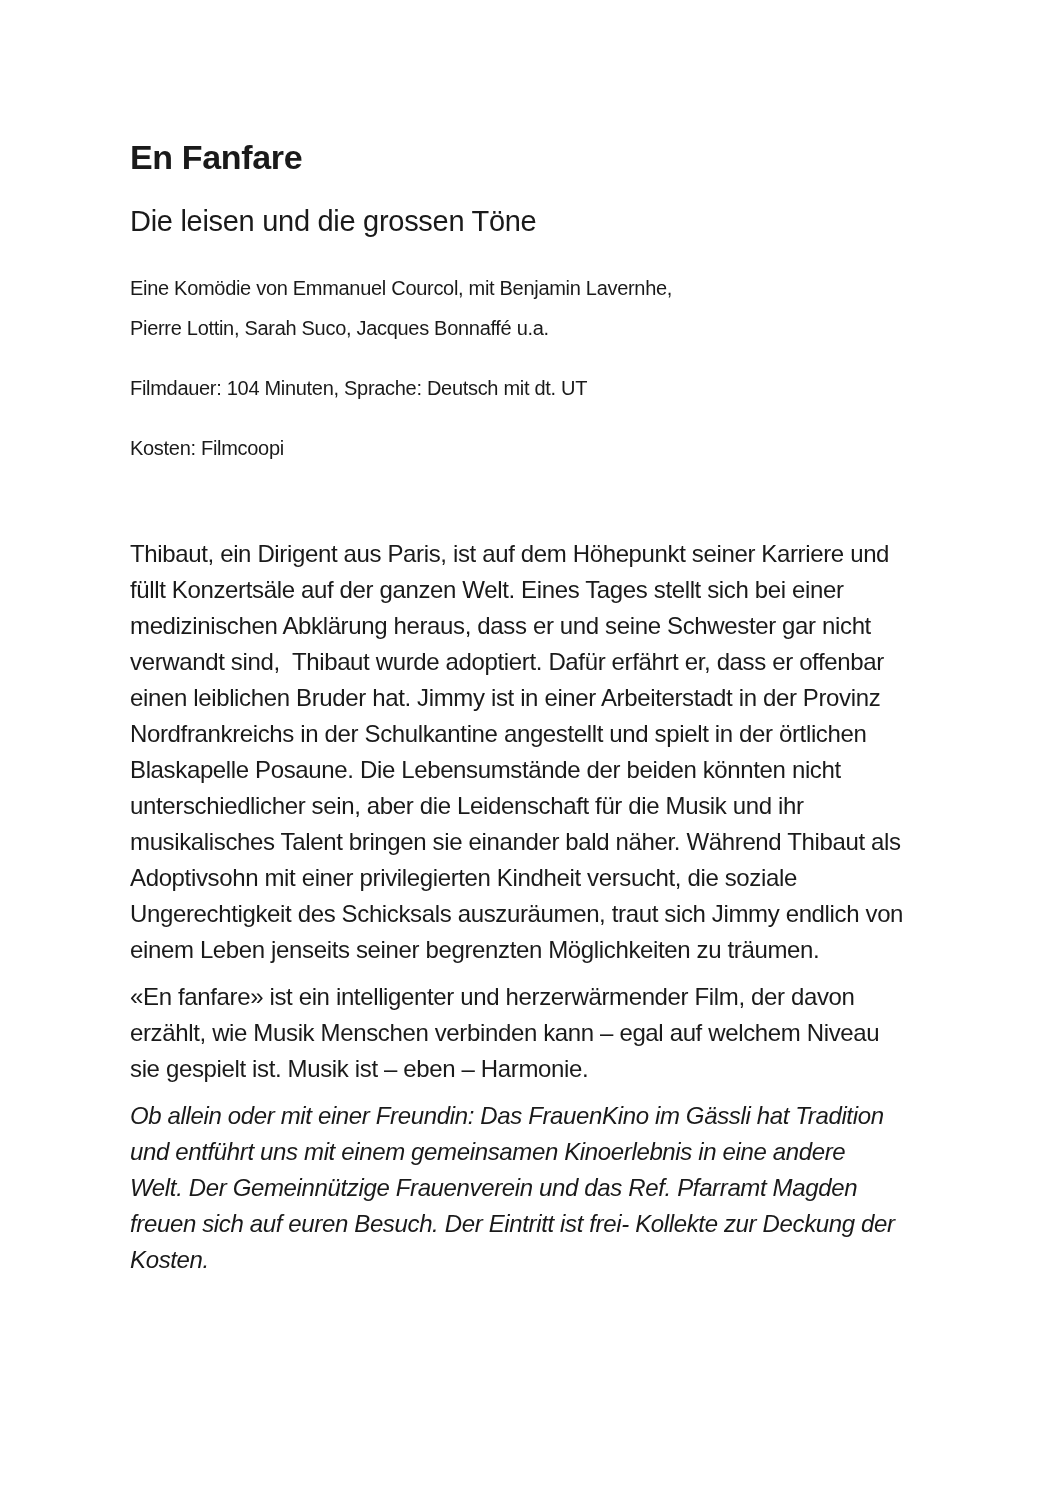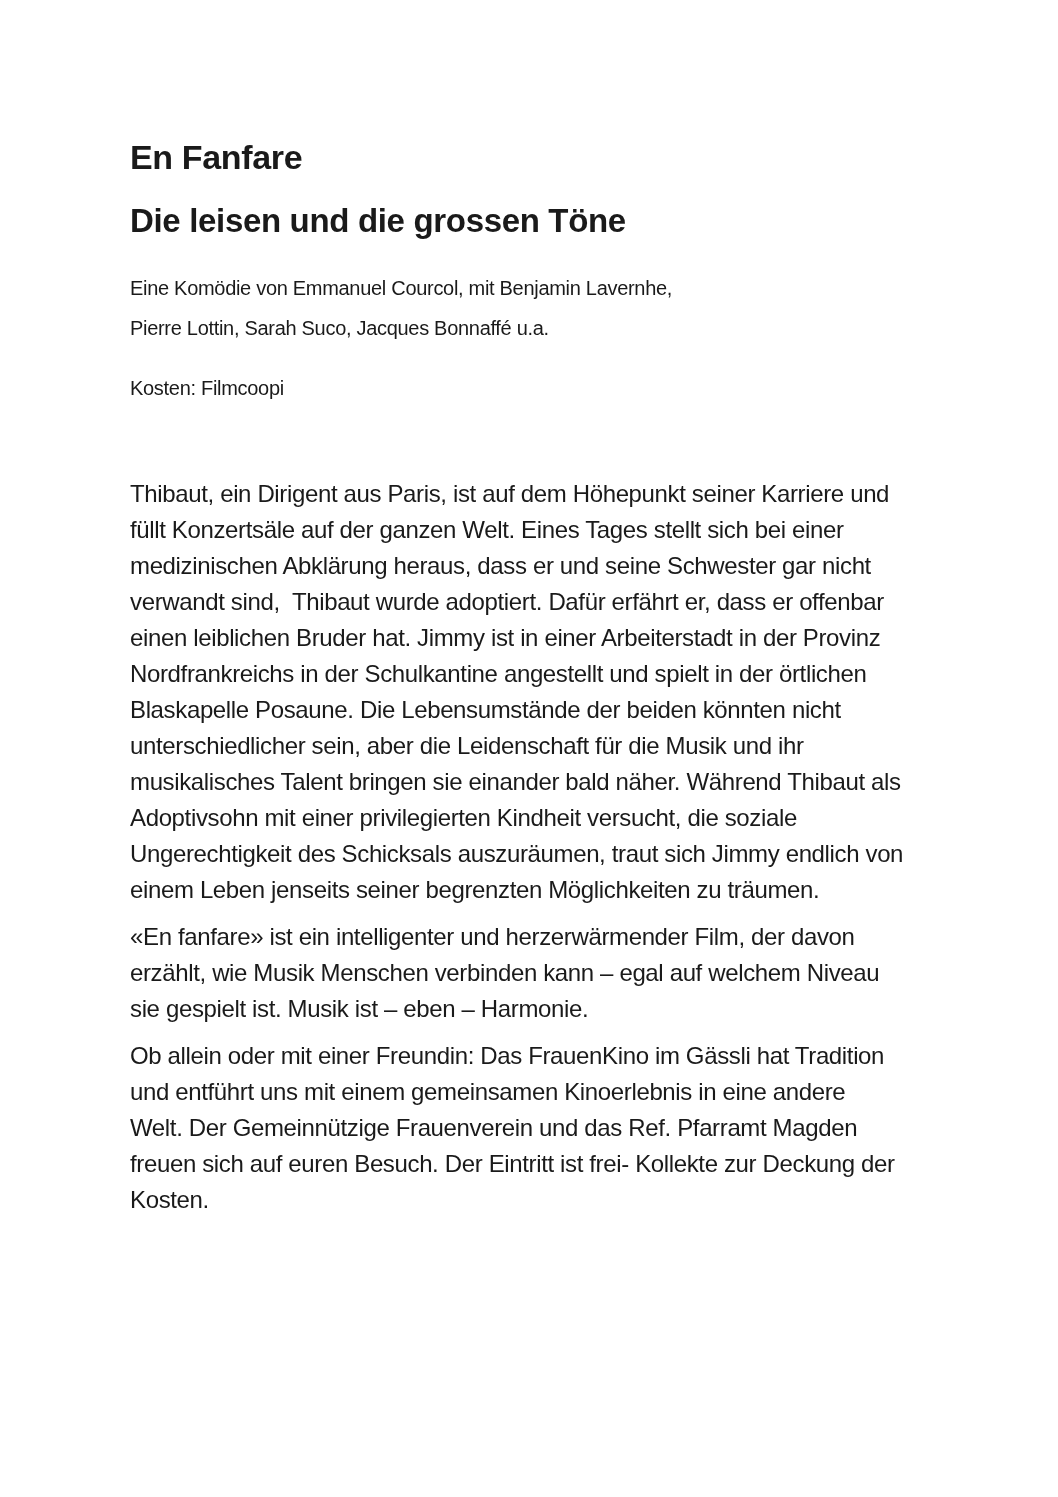--- a/index.html
+++ b/index.html
@@ -20,23 +20,23 @@
     overflow: hidden;
   }
   .film-title {
     font-size: 34px;
     line-height: 38px;
     font-weight: 700;
     letter-spacing: -0.01em;
     margin: 0 0 28px 0;
   }
   .film-subtitle {
-    font-size: 33px;
+    font-size: 29px;
     line-height: 34px;
-    font-weight: 700;
+    font-weight: 400;
     letter-spacing: -0.01em;
     margin: 0 0 30px 0;
   }
   .meta-line {
     font-size: 20px;
     line-height: 40px;
     font-weight: 400;
     letter-spacing: -0.015em;
     margin: 0 0 20px 0;
     white-space: pre-wrap;
@@ -50,35 +50,37 @@
   .body-paragraph {
     font-size: 24px;
     line-height: 36px;
     font-weight: 400;
     letter-spacing: -0.015em;
     margin: 0 0 11px 0;
     white-space: pre-wrap;
   }
   .body-paragraph:last-child {
     margin-bottom: 0;
+    font-style: italic;
   }
 </style>
 </head>
 <body>
 
 <div class="page">
 
   <h1 class="film-title">En Fanfare</h1>
 
   <h2 class="film-subtitle">Die leisen und die grossen Töne</h2>
 
   <p class="meta-line">Eine Komödie von Emmanuel Courcol, mit Benjamin Lavernhe,
 Pierre Lottin, Sarah Suco, Jacques Bonnaffé u.a.</p>
 
 
+  <p class="meta-line">Filmdauer: 104 Minuten, Sprache: Deutsch mit dt. UT</p>
 
   <p class="meta-line last">Kosten: Filmcoopi</p>
 
   <div class="body-section">
 
     <p class="body-paragraph">Thibaut, ein Dirigent aus Paris, ist auf dem Höhepunkt seiner Karriere und
 füllt Konzertsäle auf der ganzen Welt. Eines Tages stellt sich bei einer
 medizinischen Abklärung heraus, dass er und seine Schwester gar nicht
 verwandt sind,  Thibaut wurde adoptiert. Dafür erfährt er, dass er offenbar
 einen leiblichen Bruder hat. Jimmy ist in einer Arbeiterstadt in der Provinz

